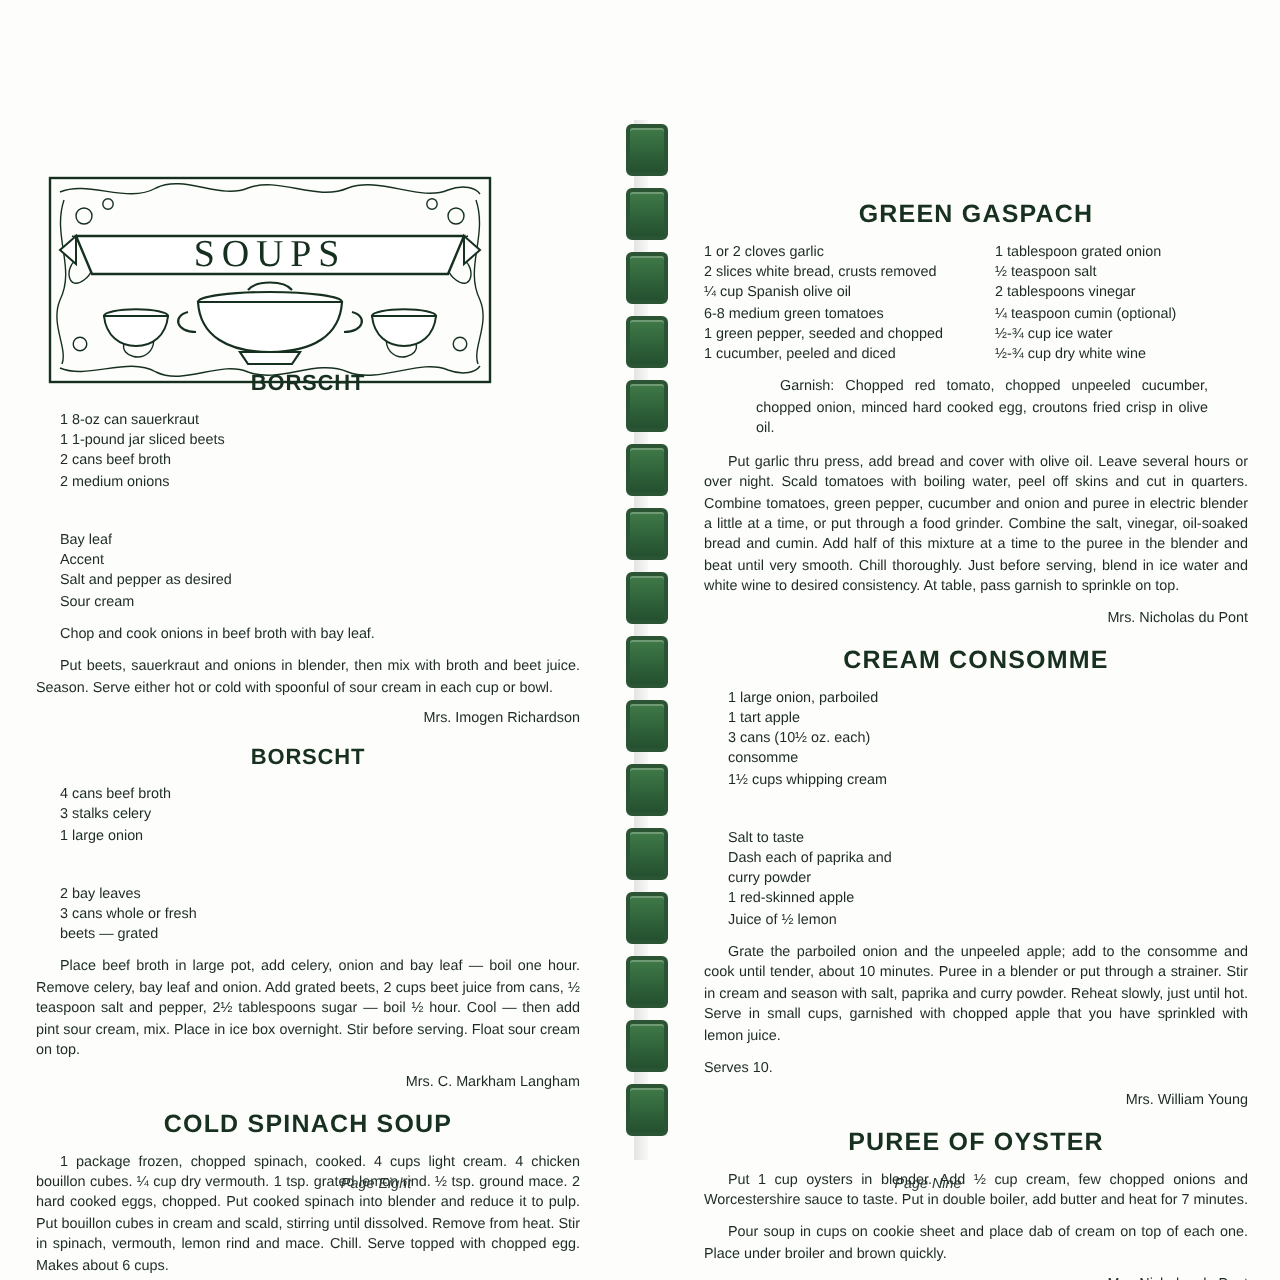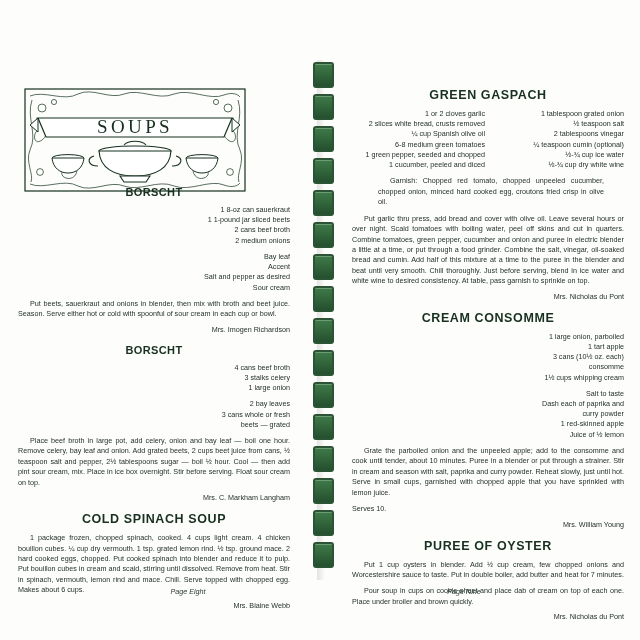--- a/index.html
+++ b/index.html
@@ -65,24 +65,23 @@
     letter-spacing:0.4px;
     margin:10px 0 7px 0;
     color:#17301f;
   }
   h2.sect.big{
     font-size:12.5px;
     letter-spacing:0.6px;
   }
   .cols{
     display:flex;
-    gap:6px;
+    gap:19px;
     font-size:7.2px;
     line-height:1.42;
-    text-align:right;
   }
   .cols .col{flex:1;}
   .ing{margin:0;padding:0;list-style:none;}
   .ing li{white-space:nowrap;}
   p.body{
     font-size:7.2px;
     line-height:1.45;
     margin:6px 0 0 0;
     text-align:justify;
     text-indent:12px;
@@ -193,20 +192,21 @@
       </div>
       <div class="col">
         <ul class="ing">
           <li>Bay leaf</li>
           <li>Accent</li>
           <li>Salt and pepper as desired</li>
           <li>Sour cream</li>
         </ul>
       </div>
     </div>
+    <p class="body">Chop and cook onions in beef broth with bay leaf.</p>
     <p class="body">Put beets, sauerkraut and onions in blender, then mix with broth and beet juice. Season. Serve either hot or cold with spoonful of sour cream in each cup or bowl.</p>
     <p class="credit">Mrs. Imogen Richardson</p>
 
     <h2 class="sect">BORSCHT</h2>
     <div class="cols indent-block">
       <div class="col">
         <ul class="ing">
           <li>4 cans beef broth</li>
           <li>3 stalks celery</li>
           <li>1 large onion</li>
@@ -225,21 +225,21 @@
 
     <h2 class="sect big">COLD SPINACH SOUP</h2>
     <p class="body">1 package frozen, chopped spinach, cooked. 4 cups light cream. 4 chicken bouillon cubes. ¼ cup dry vermouth. 1 tsp. grated lemon rind. ½ tsp. ground mace. 2 hard cooked eggs, chopped. Put cooked spinach into blender and reduce it to pulp. Put bouillon cubes in cream and scald, stirring until dissolved. Remove from heat. Stir in spinach, vermouth, lemon rind and mace. Chill. Serve topped with chopped egg. Makes about 6 cups.</p>
     <p class="credit">Mrs. Blaine Webb</p>
   </div>
 
   <div class="folio" style="left:0;width:320px;padding-left:28px;">Page Eight</div>
 
   <div class="content-right">
 
-    <h2 class="sect big" style="margin-top:0;">GREEN GASPACH</h2>
+    <h2 class="sect big" style="margin-top:12px;">GREEN GASPACH</h2>
     <div class="cols">
       <div class="col">
         <ul class="ing">
           <li>1 or 2 cloves garlic</li>
           <li>2 slices white bread, crusts removed</li>
           <li>¼ cup Spanish olive oil</li>
           <li>6-8 medium green tomatoes</li>
           <li>1 green pepper, seeded and chopped</li>
           <li>1 cucumber, peeled and diced</li>
         </ul>

